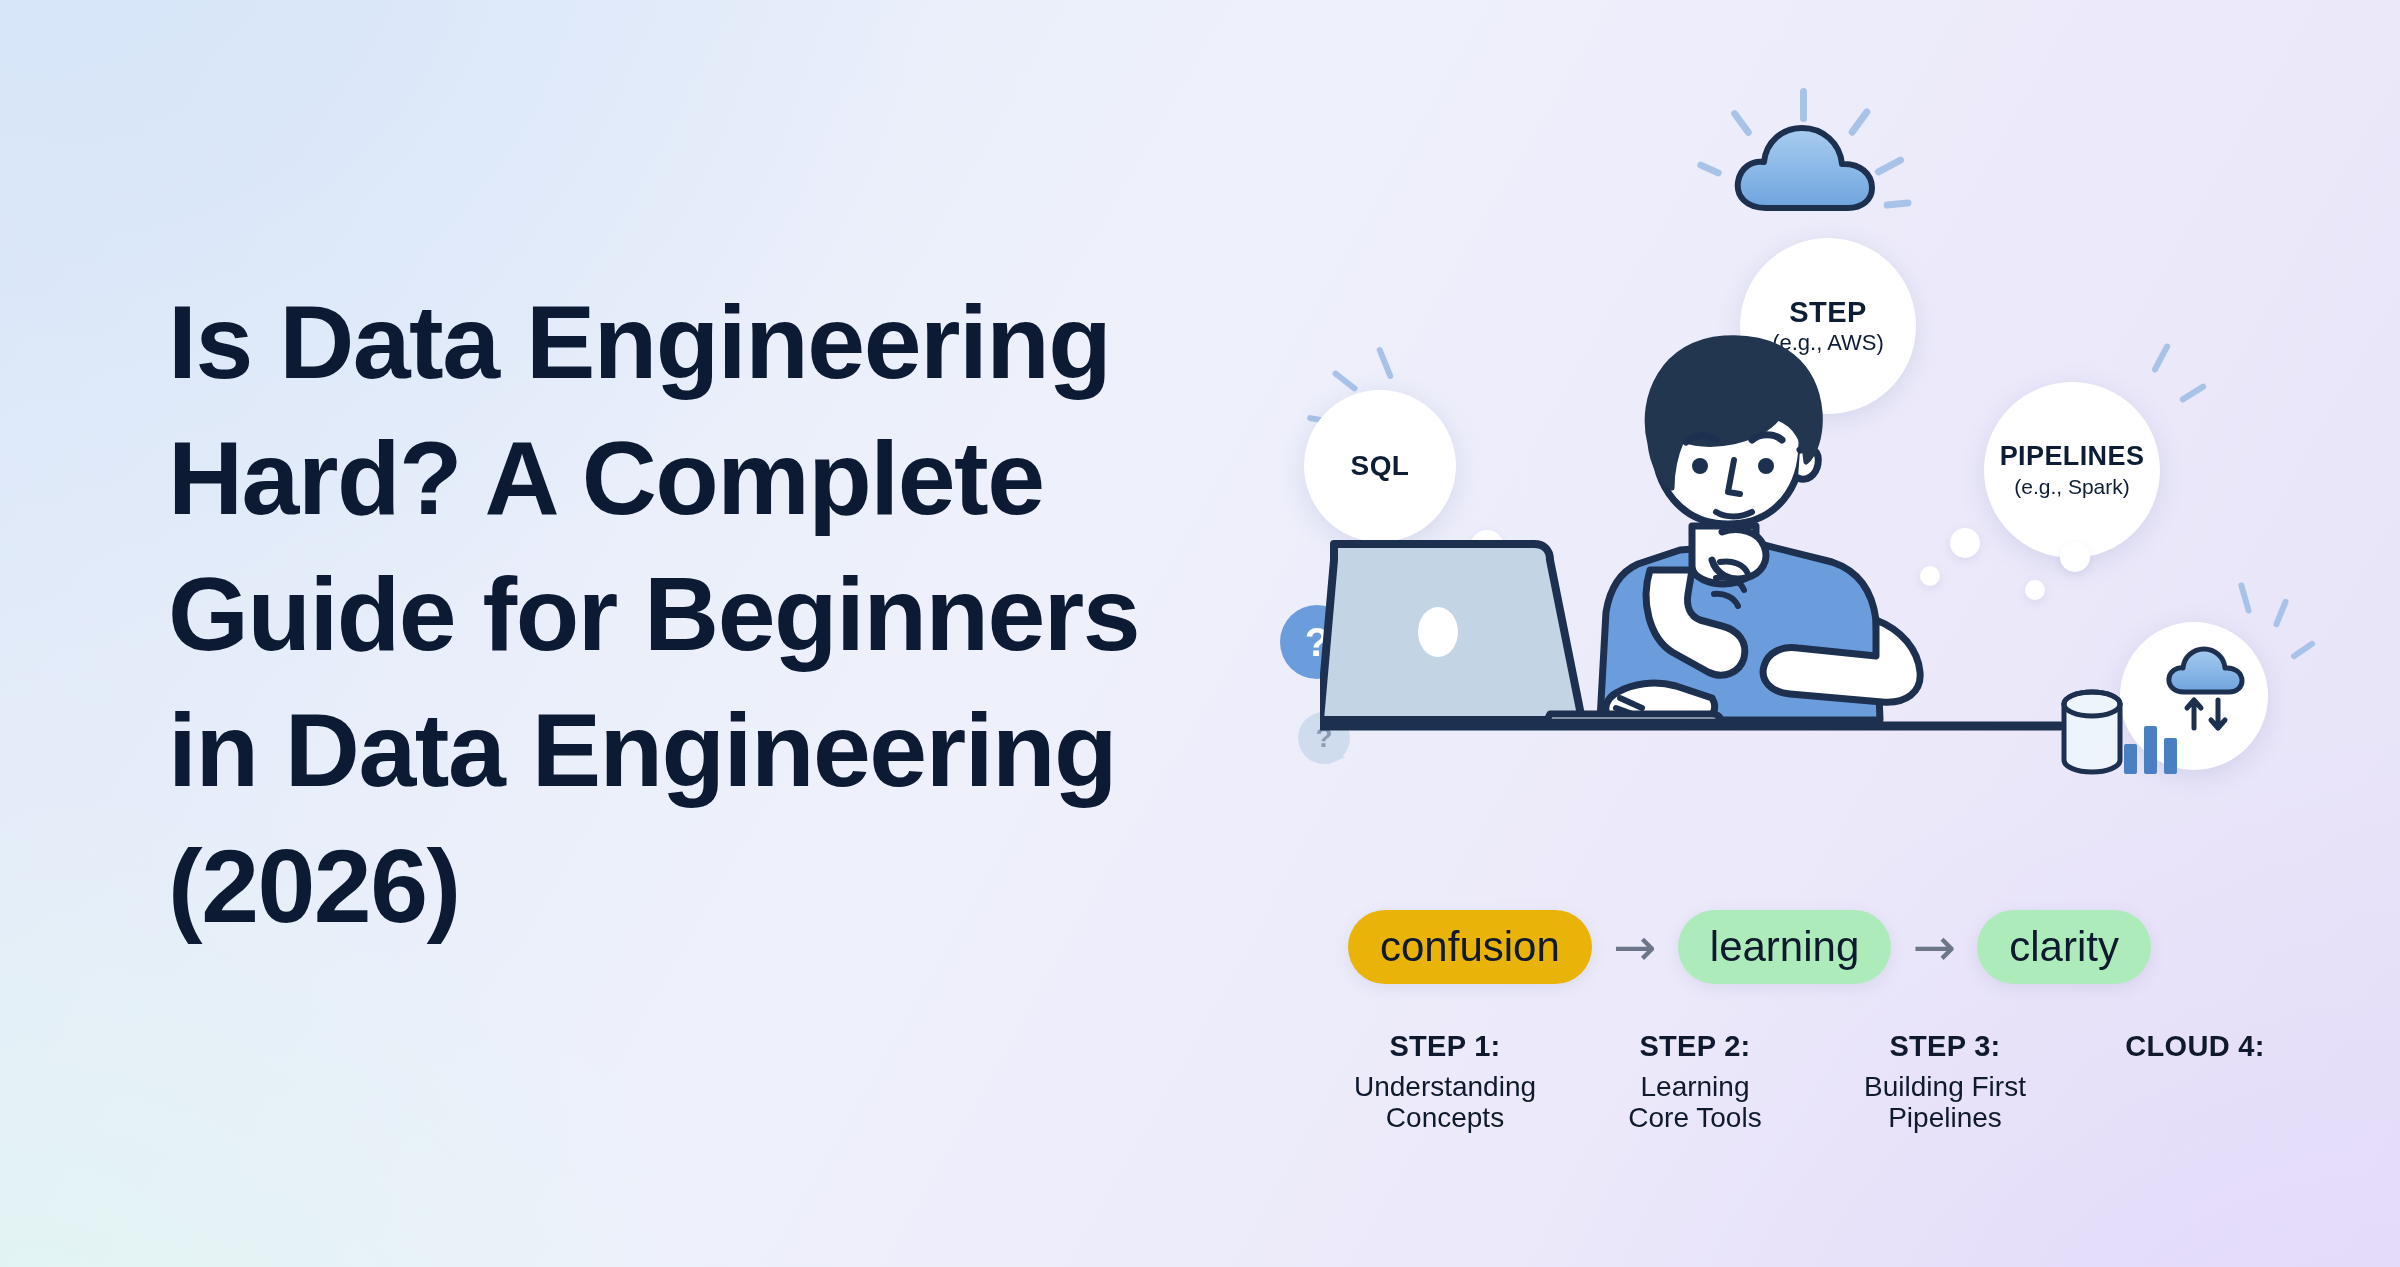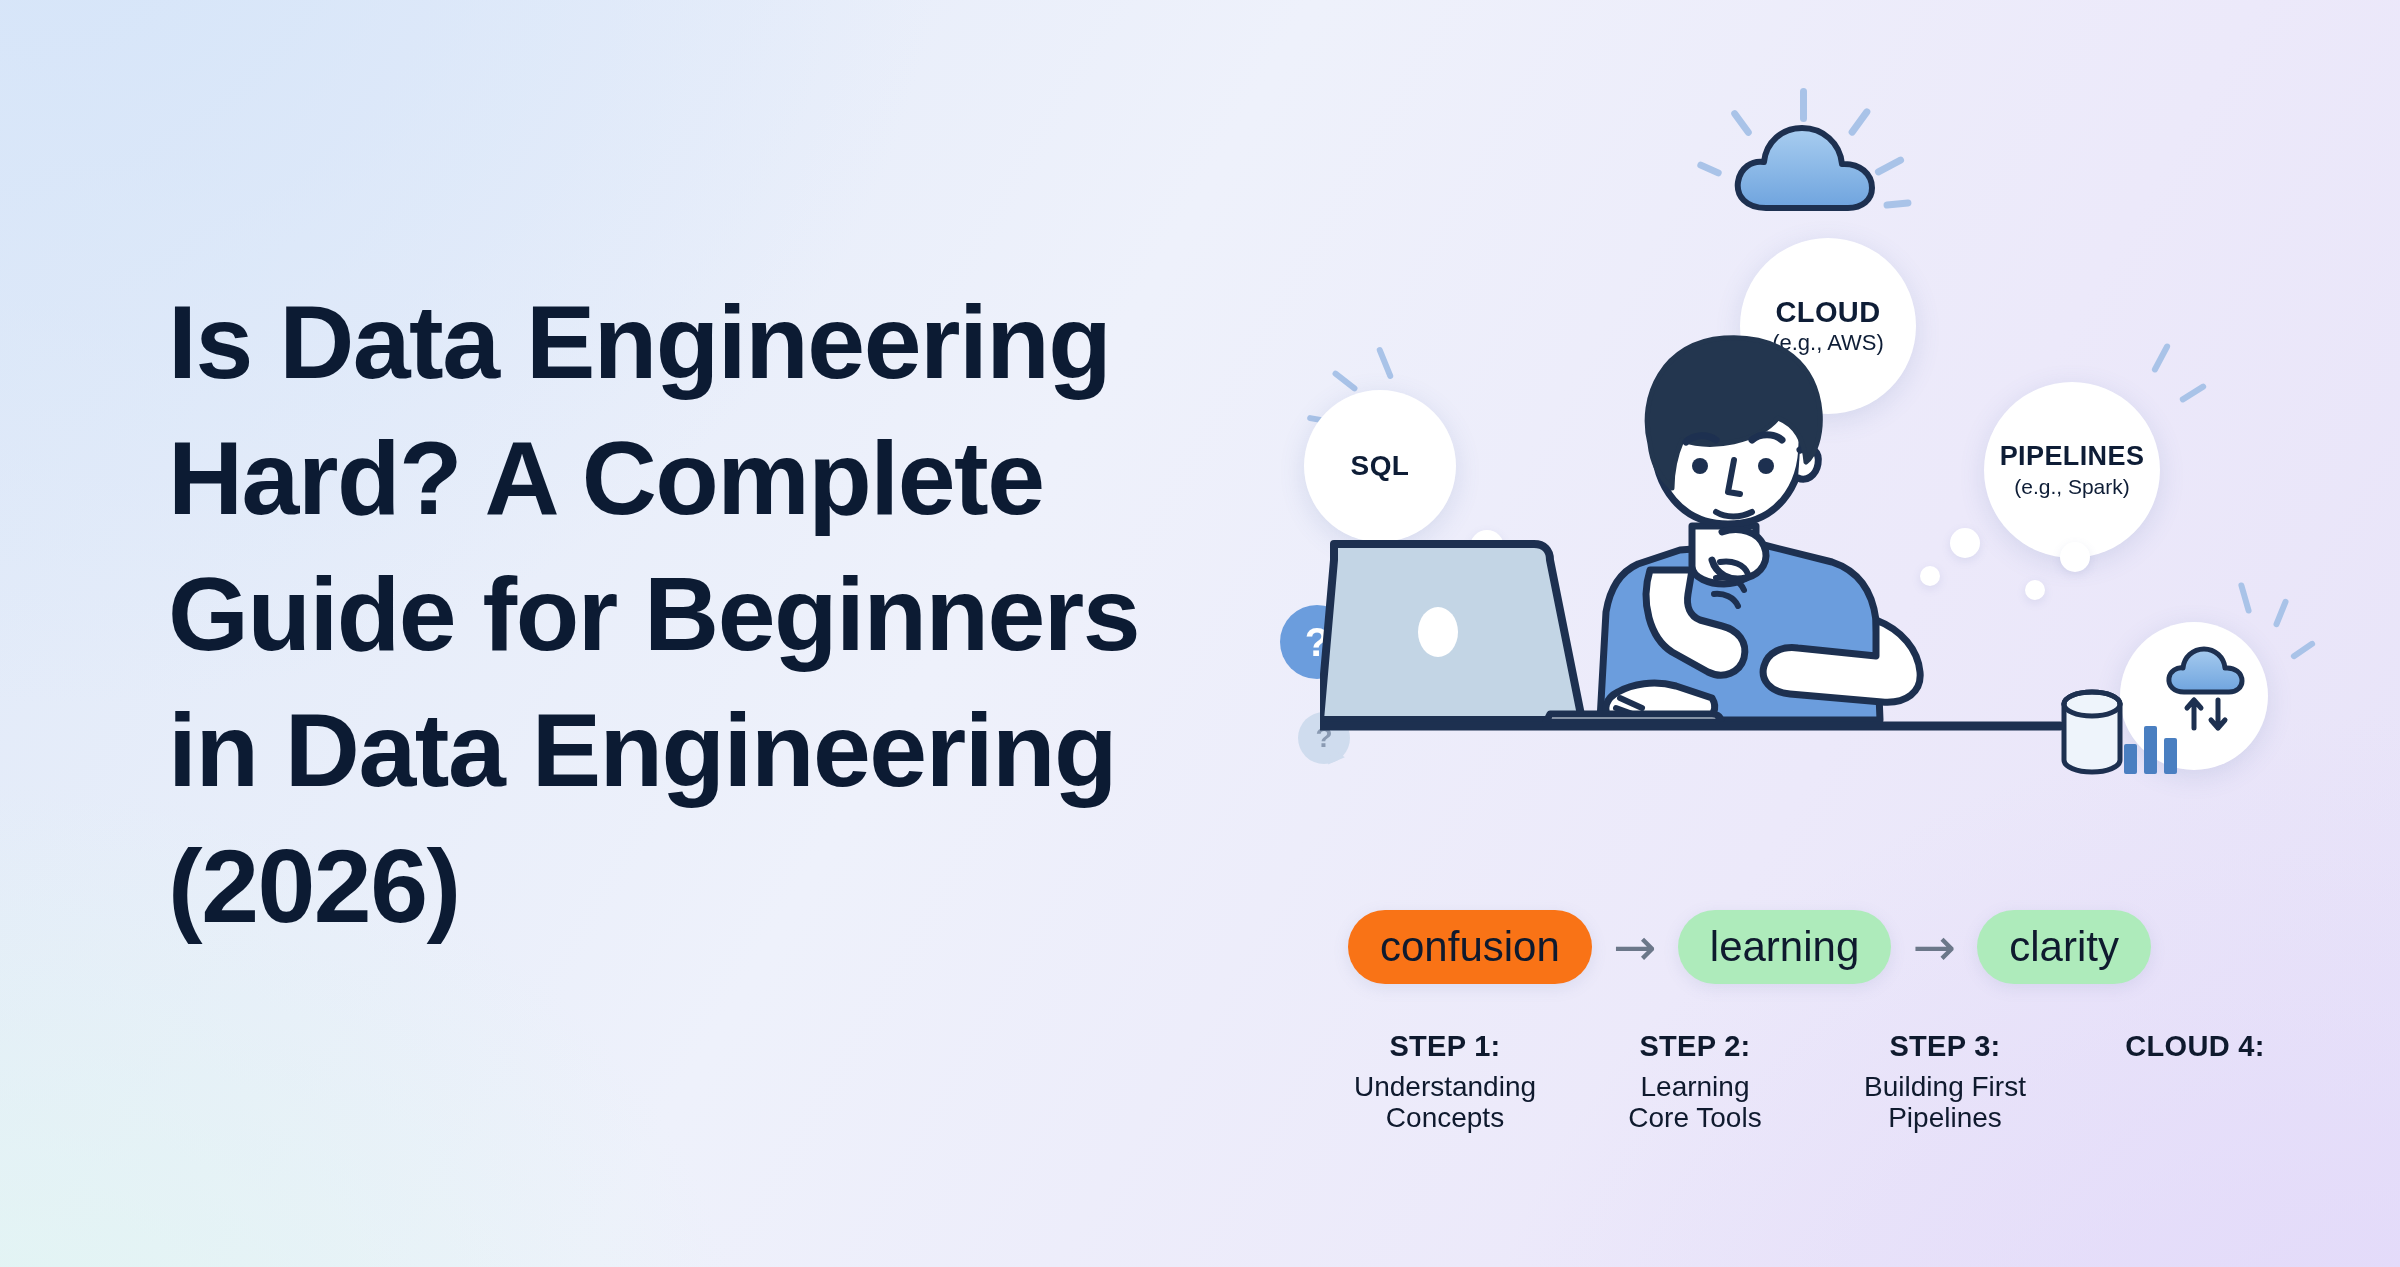--- a/index.html
+++ b/index.html
@@ -101,21 +101,21 @@
     position:absolute; left:1348px; top:910px;
     display:flex; align-items:center; gap:0;
   }
   .pill {
     height:74px; border-radius:37px;
     display:flex; align-items:center; justify-content:center;
     font-size:42px; color:#0f1a2e; font-weight:400;
     padding:0 32px;
     box-shadow:0 4px 16px rgba(100,115,165,0.13);
   }
-  .pill-white { background:#f97316;text-align:right; }
+  .pill-white { background:#eab308;text-align:right; }
   .pill-green { background:#aeebbb; }
   .flow-arrow {
     width:86px; text-align:center;
     font-size:52px; color:#6b7789; line-height:1;
     font-family:"DejaVu Sans", sans-serif;
   }
 
   
   #steps {
     position:absolute; left:1320px; top:1030px;
@@ -163,21 +163,21 @@
 
   <div class="ray" style="left:952px; top:522px; width:6px; height:32px; transform:rotate(-16deg);"></div>
   <div class="ray" style="left:988px; top:538px; width:6px; height:30px; transform:rotate(22deg);"></div>
   <div class="ray" style="left:1010px;top:576px; width:6px; height:28px; transform:rotate(56deg);"></div>
 
   <div class="bubble" id="bub-sql">
     <span class="b-main">SQL</span>
   </div>
 
   <div class="bubble" id="bub-cloud">
-    <span class="b-main">CLOUD</span>
+    <span class="b-main">STEP</span>
     <span class="b-sub">(e.g., AWS)</span>
   </div>
 
   <div class="bubble" id="bub-pipe">
     <span class="b-main">PIPELINES</span>
     <span class="b-sub">(e.g., Spark)</span>
   </div>
 
   <div class="bubble" id="bub-stack">
     <svg style="width:120px; height:100px;" viewBox="0 0 120 100">

